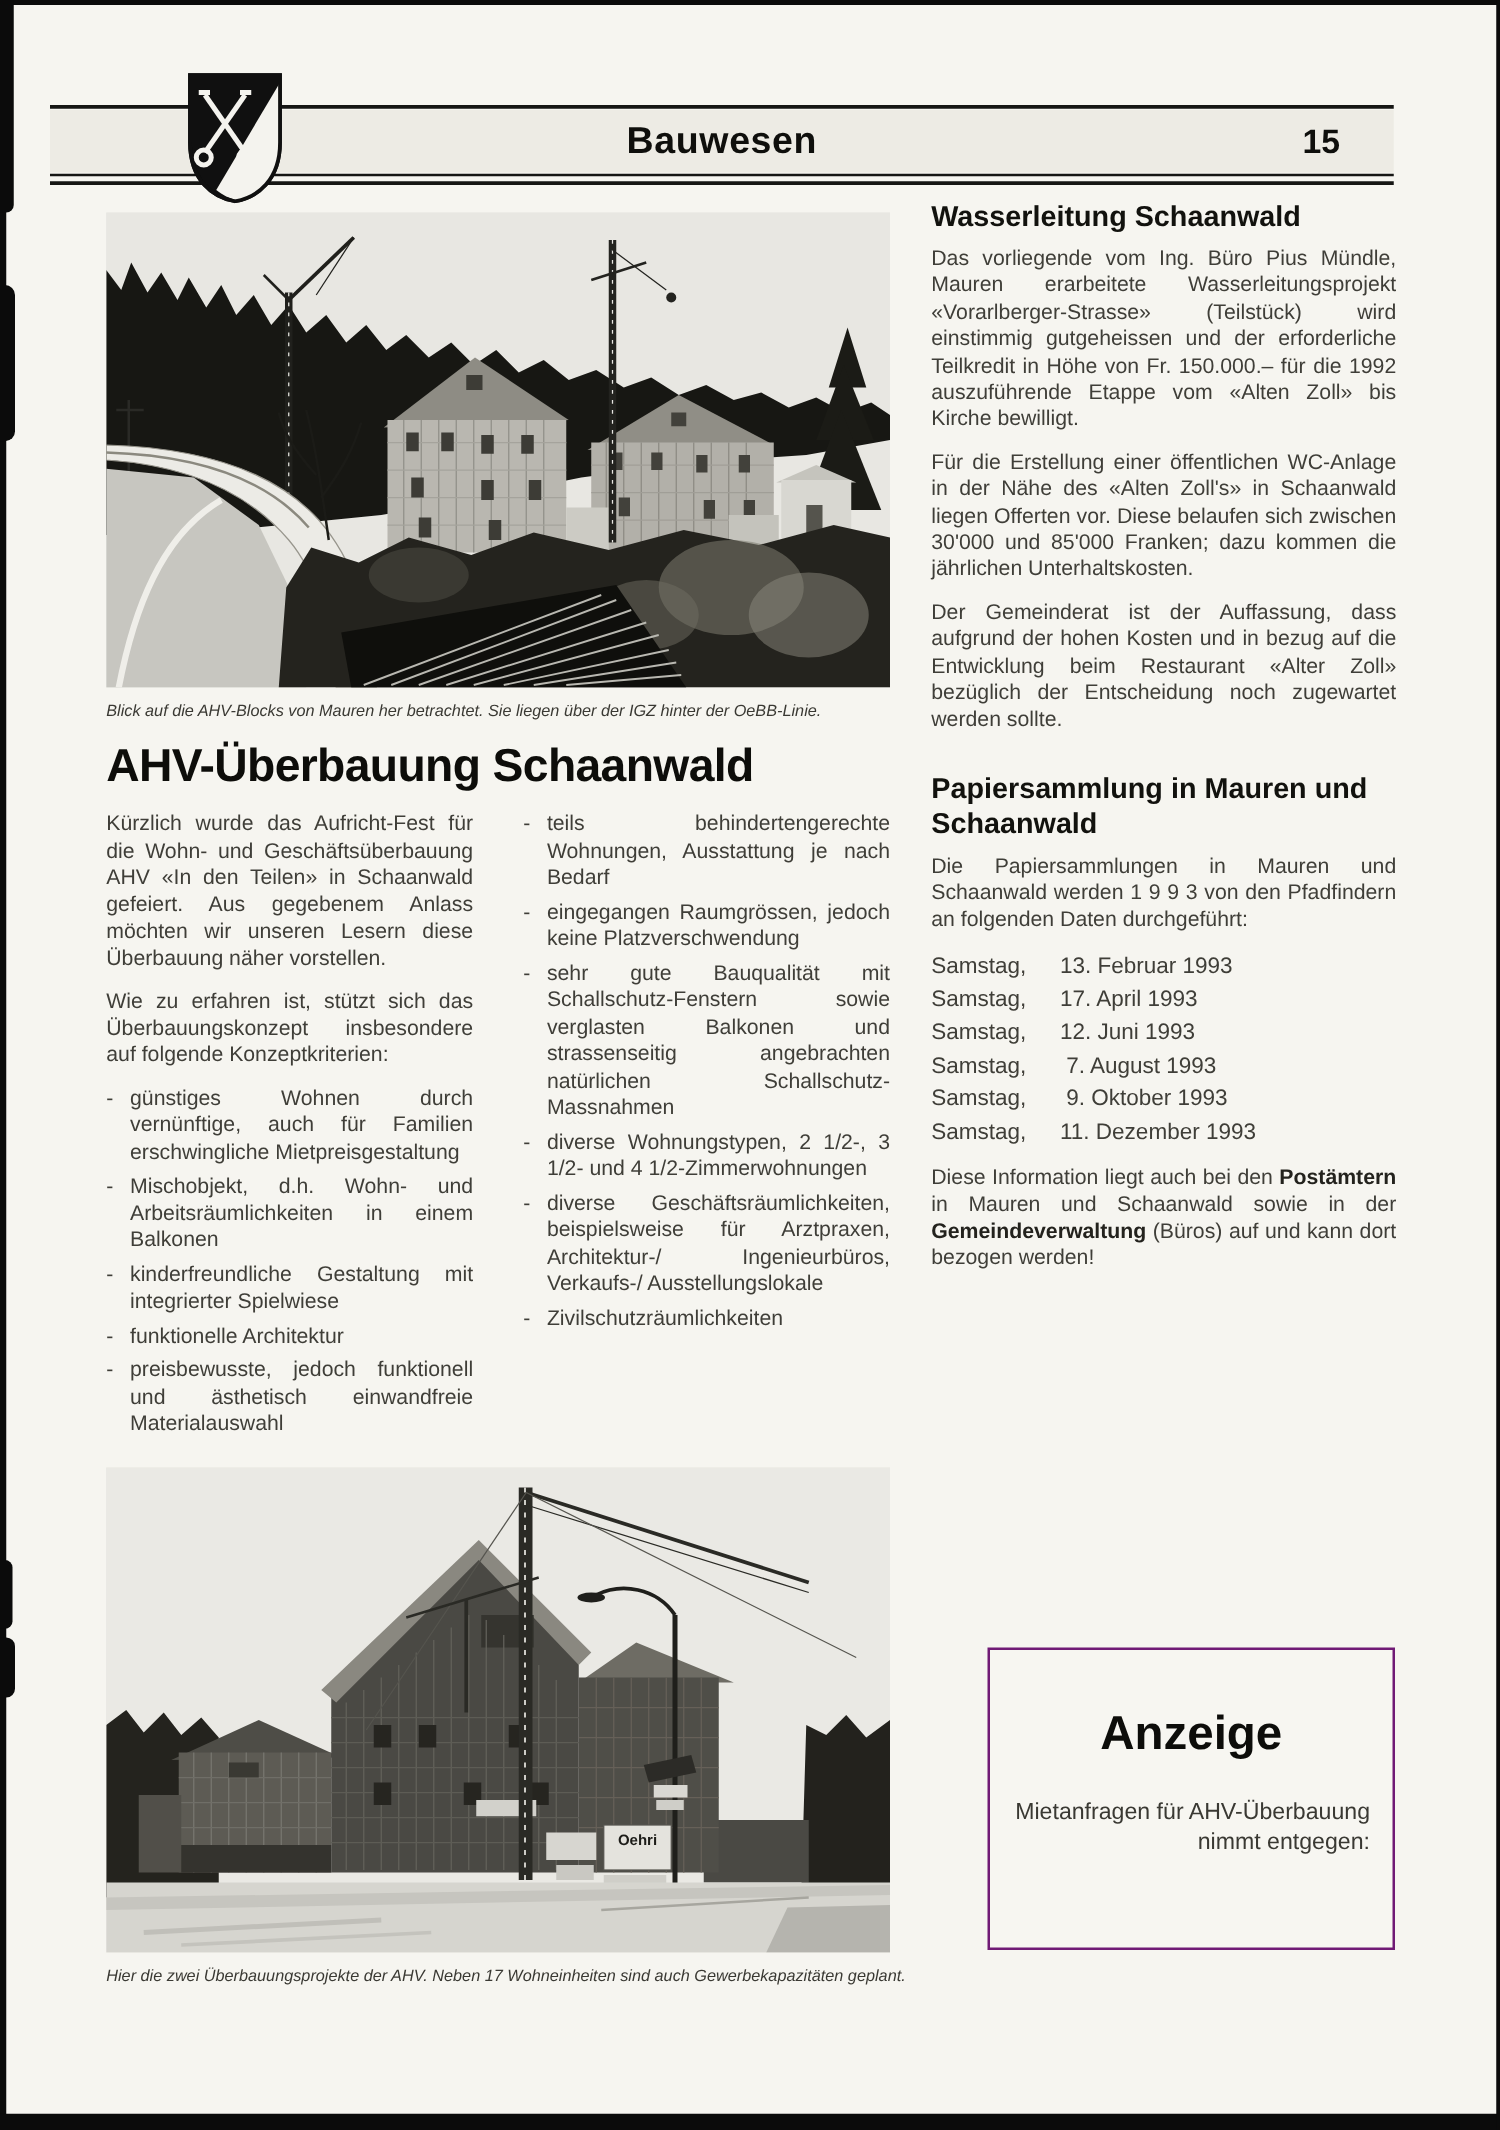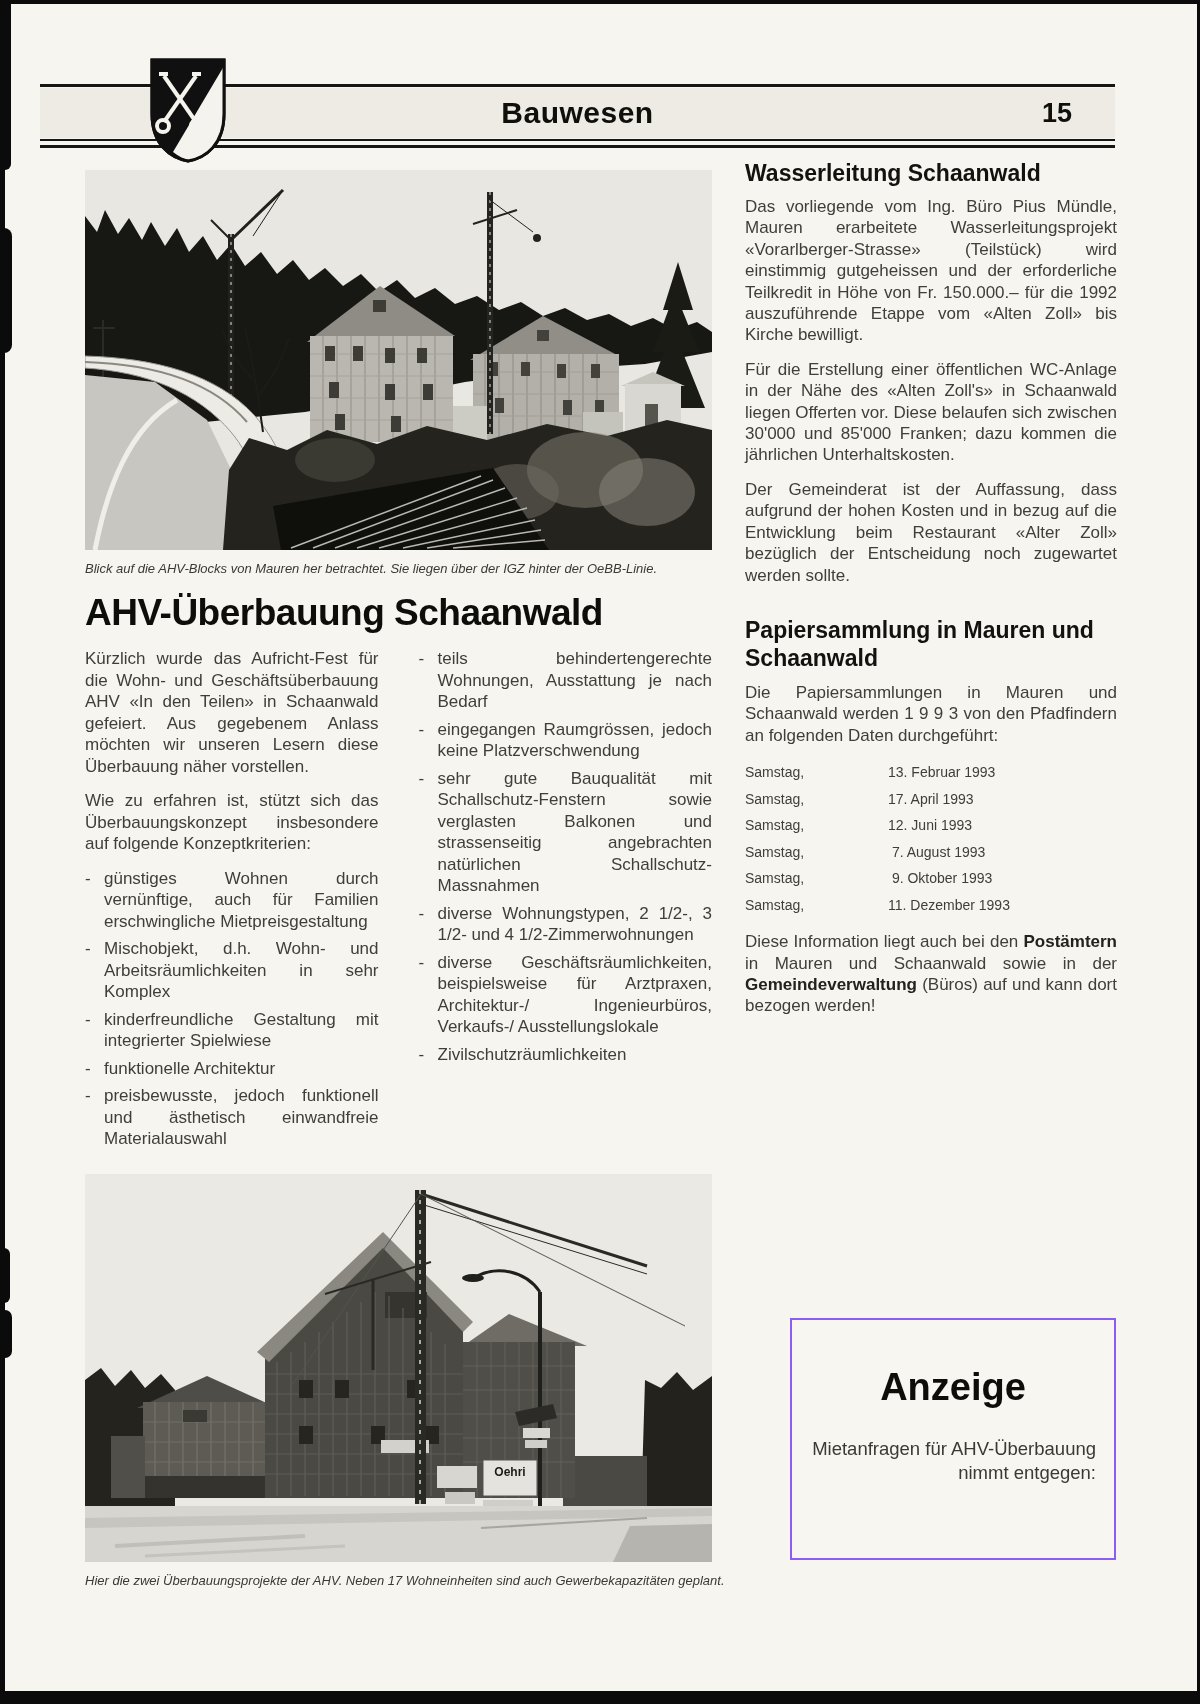--- a/index.html
+++ b/index.html
@@ -40,28 +40,28 @@
   .closing{margin-top:9px !important;}
   .photo2{margin-top:18px;}
   
   .right-col{position:absolute;left:745px;top:160px;width:372px;}
   .right-col p{margin:0 0 13px 0;font-size:17px;line-height:21.4px;text-align:justify;}
   h2{margin:0 0 10px 0;color:#12120e;}
   .h-small{font-size:23px;line-height:26px;}
   .h-big{font-size:28px;line-height:31px;margin-top:26px;}
   .h-papier{font-size:23px;line-height:28px;margin-top:30px;}
   .dates{margin:3px 0 13px 0;}
-  .date-row{display:flex;font-size:14px;line-height:26.5px;gap:40px;}
+  .date-row{display:flex;font-size:18px;line-height:26.5px;}
   .date-row .day{width:103px;flex:none;}
   .date-row .date{white-space:pre;}
   .bold-inline{font-weight:bold;color:#23221d;}
   
   .anzeige{
     position:absolute;left:790px;top:1318px;width:322px;height:238px;
-    border:2px solid #8b5cf6;background:#f7f6f1;text-align:center;
+    border:2px solid #701a75;background:#f7f6f1;text-align:center;
   }
   .anzeige-title{margin-top:46px;font-size:38px;font-weight:bold;color:#0d0d0a;}
   .anzeige-sub{margin:28px 18px 0 18px;font-size:18.5px;line-height:24px;color:#3a3933;text-align:right;}
   .anzeige-contact{margin:24px 10px 0 10px;font-size:18.5px;line-height:24px;color:#3a3933;}
 </style>
 </head>
 <body>
 
 <div class="edge" style="left:0;top:0;width:1200px;height:4px;"></div>
 <div class="edge" style="left:0;top:0;width:5px;height:1704px;"></div>
@@ -233,21 +233,21 @@
   <div class="cols">
     <div class="col">
       <p>Kürzlich wurde das Aufricht-Fest für die Wohn- und Geschäftsüberbauung AHV «In den Teilen» in Schaanwald gefeiert. Aus gegebenem Anlass möchten wir unseren Lesern diese Überbauung näher vorstellen.</p>
       <p>Wie zu erfahren ist, stützt sich das Überbauungskonzept insbesondere auf folgende Konzeptkriterien:</p>
       <div class="bullet">
           <span class="dash">-</span>
           <span class="btxt">günstiges Wohnen durch vernünftige, auch für Familien erschwingliche Mietpreisgestaltung</span>
         </div>
       <div class="bullet">
           <span class="dash">-</span>
-          <span class="btxt">Mischobjekt, d.h. Wohn- und Arbeitsräumlichkeiten in sehr Komplex</span>
+          <span class="btxt">Mischobjekt, d.h. Wohn- und Arbeitsräumlichkeiten in einem Balkonen</span>
         </div>
       <div class="bullet">
           <span class="dash">-</span>
           <span class="btxt">kinderfreundliche Gestaltung mit integrierter Spielwiese</span>
         </div>
       <div class="bullet">
           <span class="dash">-</span>
           <span class="btxt">funktionelle Architektur</span>
         </div>
       <div class="bullet">

